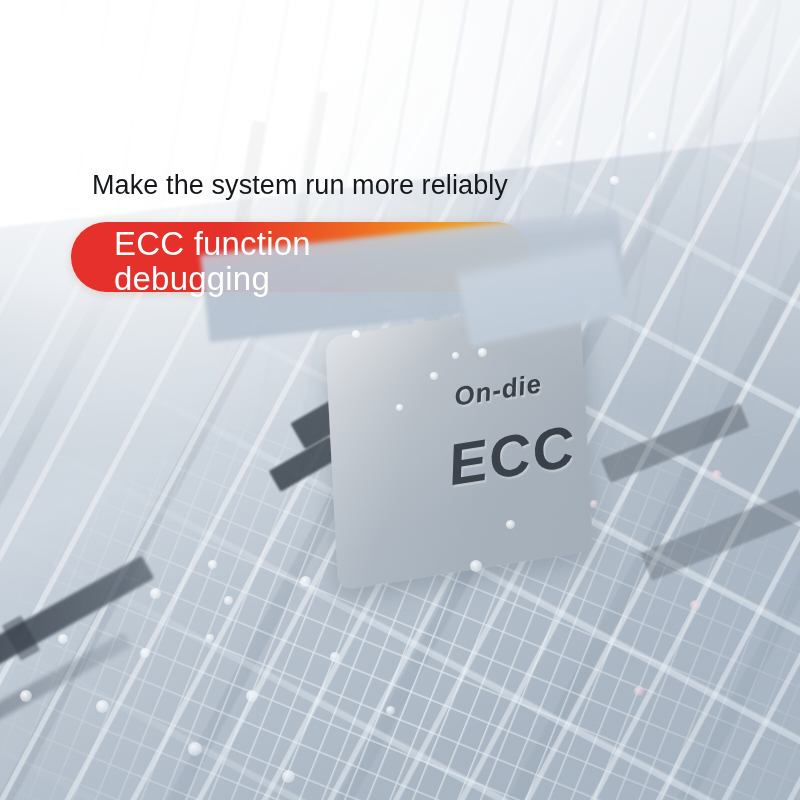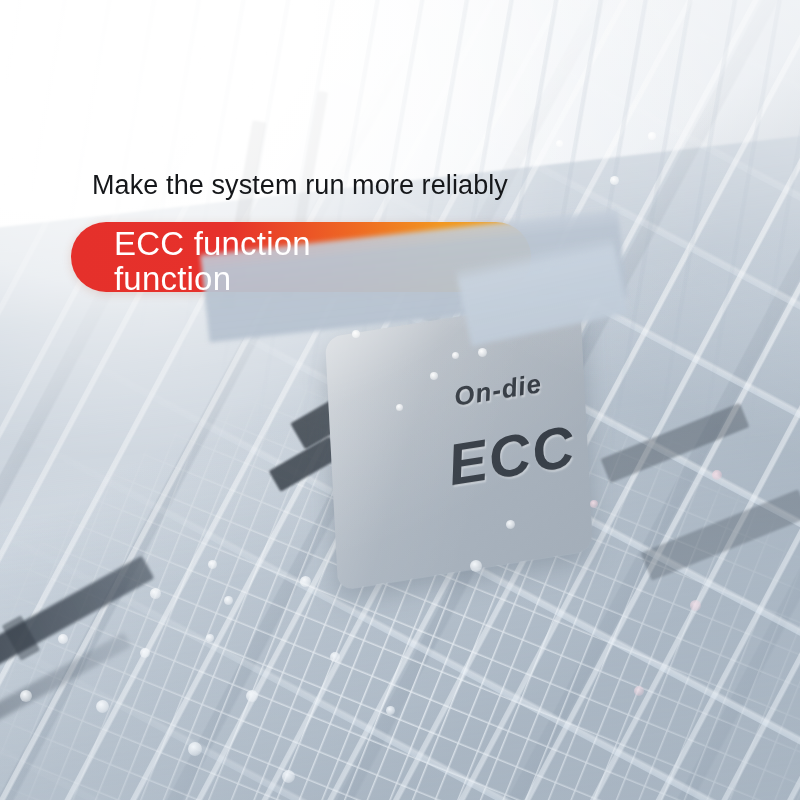--- a/index.html
+++ b/index.html
@@ -311,16 +311,16 @@
   <div class="layer cool-tint"></div>
 
   <div class="headline">Make the system run more reliably</div>
 
   <div class="pill"></div>
   <div class="pill-occluder"></div>
   <div class="pill-occluder2"></div>
 
   <div class="pill-text">
     <span class="l1">ECC function</span>
-    <span class="l2">function</span>
+    <span class="l2">debugging</span>
   </div>
 
 </div>
 
 </body></html>

